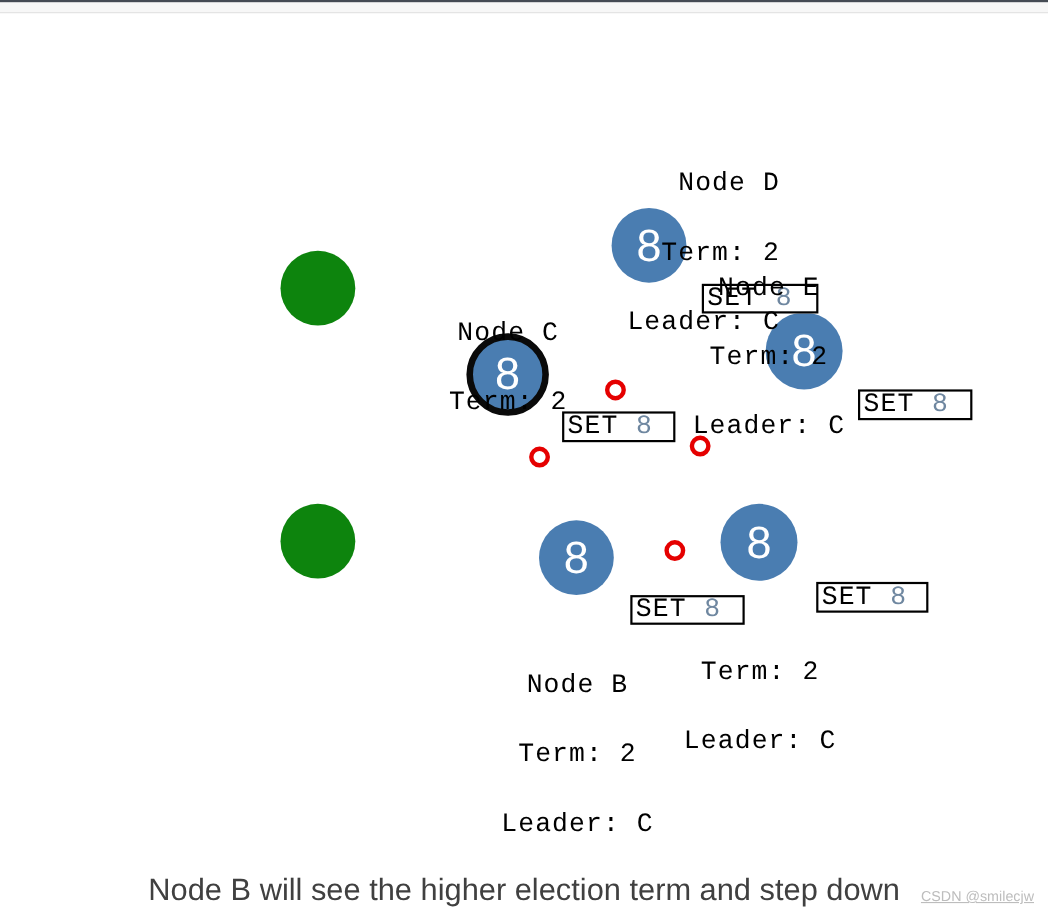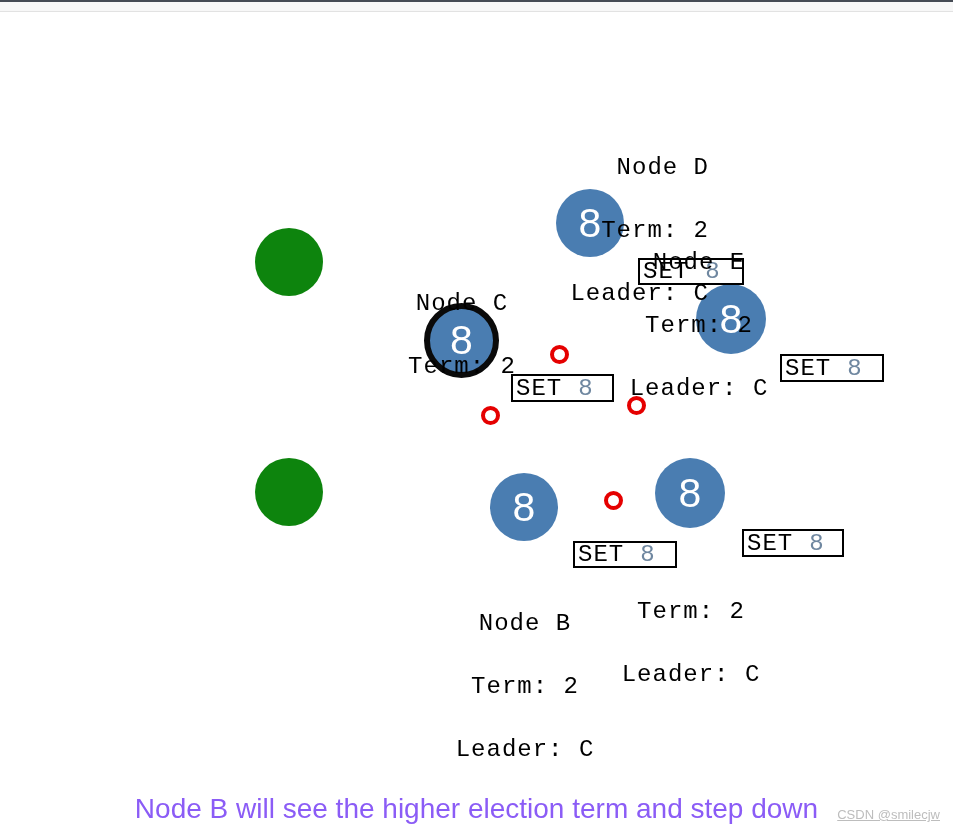--- a/index.html
+++ b/index.html
@@ -42,21 +42,21 @@
   .box-b{left:573px;top:541px;width:104px;height:27px;}
   .box-a{left:742px;top:529px;width:102px;height:28px;}
   
   .ack{position:absolute;width:11px;height:11px;border:4px solid #e50000;border-radius:50%;
        background:#fff;z-index:5;}
   .ack-1{left:550px;top:345px;}
   .ack-2{left:481px;top:406px;}
   .ack-3{left:627px;top:396px;}
   .ack-4{left:604px;top:491px;}
   
-  .caption{position:absolute;left:0;right:0;top:793px;text-align:center;color:#8b5cf6;
+  .caption{position:absolute;left:0;right:0;top:793px;text-align:center;color:#404040;
            font-size:28px;font-family:"Liberation Sans",sans-serif;z-index:4;}
   .watermark{position:absolute;right:13px;top:807px;color:#bdbdbd;font-size:13px;
              font-family:"Liberation Sans",sans-serif;z-index:7;text-decoration:underline;}
 </style>
 </head>
 <body>
 
 <div class="page">
   <div class="topbar"></div>
 

